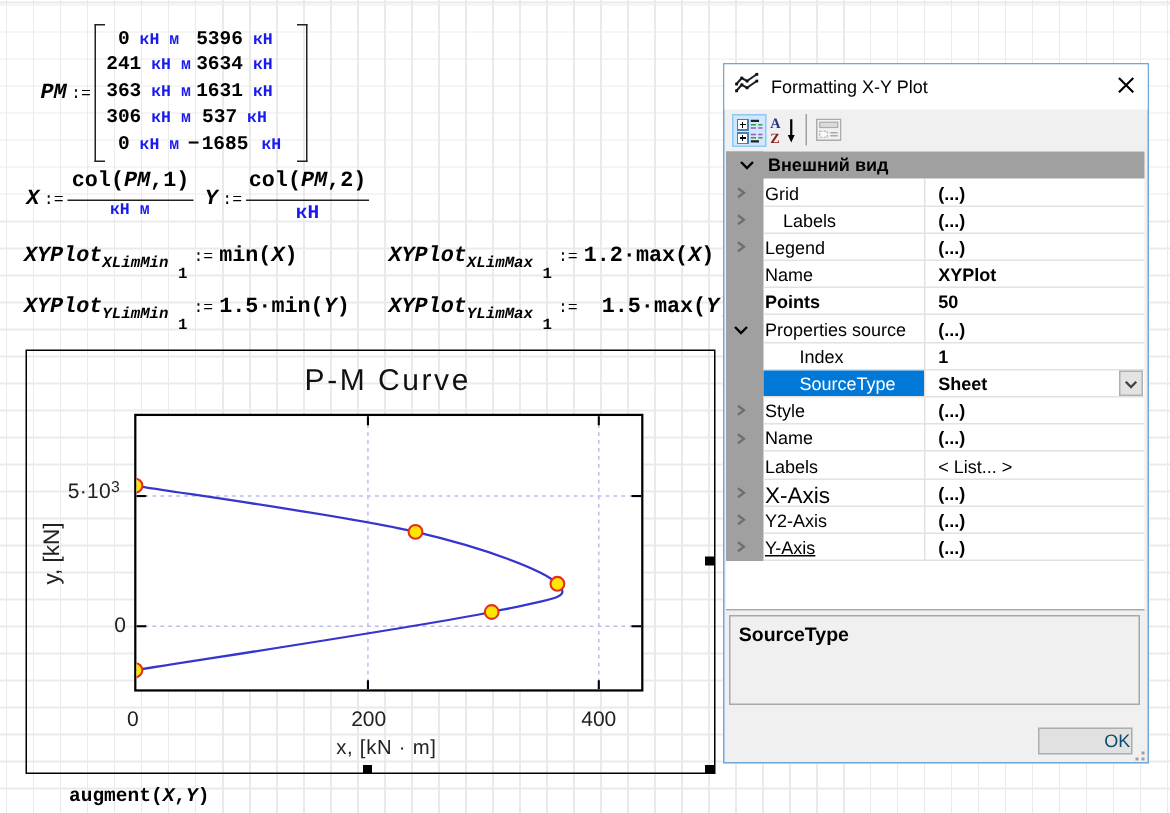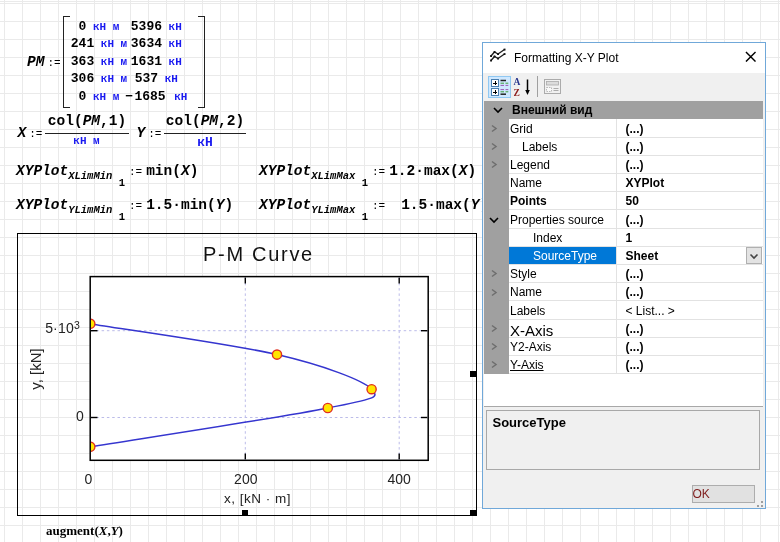--- a/index.html
+++ b/index.html
@@ -92,21 +92,21 @@
 </svg>
 
 <div class="abs rt" style="left:30px;top:318.5px;width:50px;font-size:14px;letter-spacing:0.2px;color:#222;">5·10<span style="font-size:10.5px;vertical-align:4px;">3</span></div>
 <div class="abs ctr" style="left:80px;top:416.2px;font-size:14px;color:#222;">0</div>
 <div class="abs ctr" style="left:88.5px;top:478.8px;font-size:14px;color:#222;">0</div>
 <div class="abs ctr" style="left:245.8px;top:478.8px;font-size:14px;color:#222;">200</div>
 <div class="abs ctr" style="left:399.2px;top:478.8px;font-size:14px;color:#222;">400</div>
 <div class="abs ctr" style="left:257.6px;top:497.8px;font-size:13.5px;letter-spacing:0.5px;color:#222;">x, [kN · m]</div>
 <div class="abs ctr" style="left:34.9px;top:369px;font-size:15px;color:#222;transform:translate(-50%,-50%) rotate(-90deg);white-space:nowrap;">y, [kN]</div>
 
-<div class="abs m" style="left:46px;top:524px;font-size:13px;font-family:Liberation Serif, serif;">augment(<span class="it">X</span>,<span class="it">Y</span>)</div>
+<div class="abs m" style="left:46px;top:524px;font-size:13px;">augment(<span class="it">X</span>,<span class="it">Y</span>)</div>
 
 <div class="abs" style="left:482px;top:42px;width:282px;height:465px;border:1.5px solid #70a8d9;background:#f0f0f0;">
 
  <div class="abs" style="left:0;top:0;width:282px;height:29.5px;background:#fff;"></div>
  <svg class="abs" style="left:6.5px;top:5px;" width="16" height="14" viewBox="0 0 16 14">
    <polyline points="1,8 4.5,4 8,6 14.5,1.5" fill="none" stroke="#222" stroke-width="1.4"></polyline>
    <polyline points="1,12.5 4.5,8.5 8,10.5 14.5,6" fill="none" stroke="#222" stroke-width="1.4"></polyline>
    <g fill="#111">
         <rect x="0.1" y="7.1" width="1.9" height="1.9"></rect>
         <rect x="3.6" y="3.1" width="1.9" height="1.9"></rect>
@@ -237,21 +237,21 @@
     <div class="abs" style="left:745.5px;top:247.2px;width:16.5px;height:16.5px;background:#e3e3e3;border:1px solid #b0b0b0;box-sizing:border-box;"></div>
     <svg class="abs" style="left:749px;top:252.7px;" width="10" height="7" viewBox="0 0 10 7">
       <path d="M1.5 1.5 L5 5 L8.5 1.5" fill="none" stroke="#444" stroke-width="1.6"></path>
     </svg>
   </div>
 
 <div class="abs" style="left:485.5px;top:410px;width:274.5px;height:59.5px;background:#f0f0f0;border:1px solid #a8a8a8;box-sizing:border-box;">
  <div style="position:absolute;left:6px;top:4px;font-size:13px;font-weight:bold;color:#000;">SourceType</div>
 </div>
 
-<div class="abs" style="left:691.5px;top:484.5px;width:63px;height:18px;background:#e1e1e1;border:1px solid #adadad;box-sizing:border-box;text-align:left;font-size:12px;color:#7f1d1d;line-height:16px;">OK</div>
+<div class="abs" style="left:691.5px;top:484.5px;width:63px;height:18px;background:#e1e1e1;border:1px solid #adadad;box-sizing:border-box;text-align:right;font-size:12px;color:#0c4a6e;line-height:16px;">OK</div>
 
 <svg class="abs" style="left:754px;top:498px;" width="10" height="10" viewBox="0 0 10 10">
  <g fill="#9f9f9f">
       <rect x="7" y="7" width="2" height="2"></rect>
       <rect x="7" y="3" width="2" height="2"></rect>
       <rect x="3" y="7" width="2" height="2"></rect>
     </g>
 </svg>
 
 </body></html>

